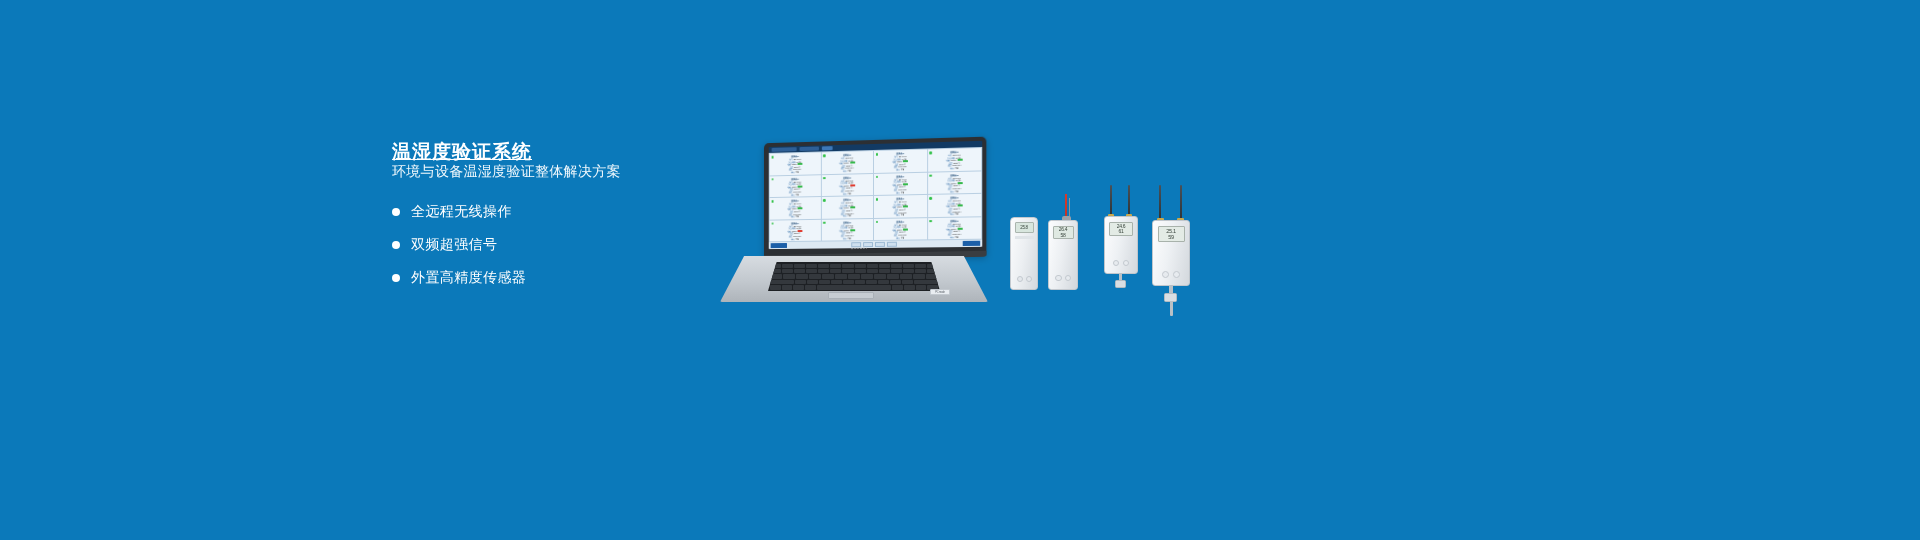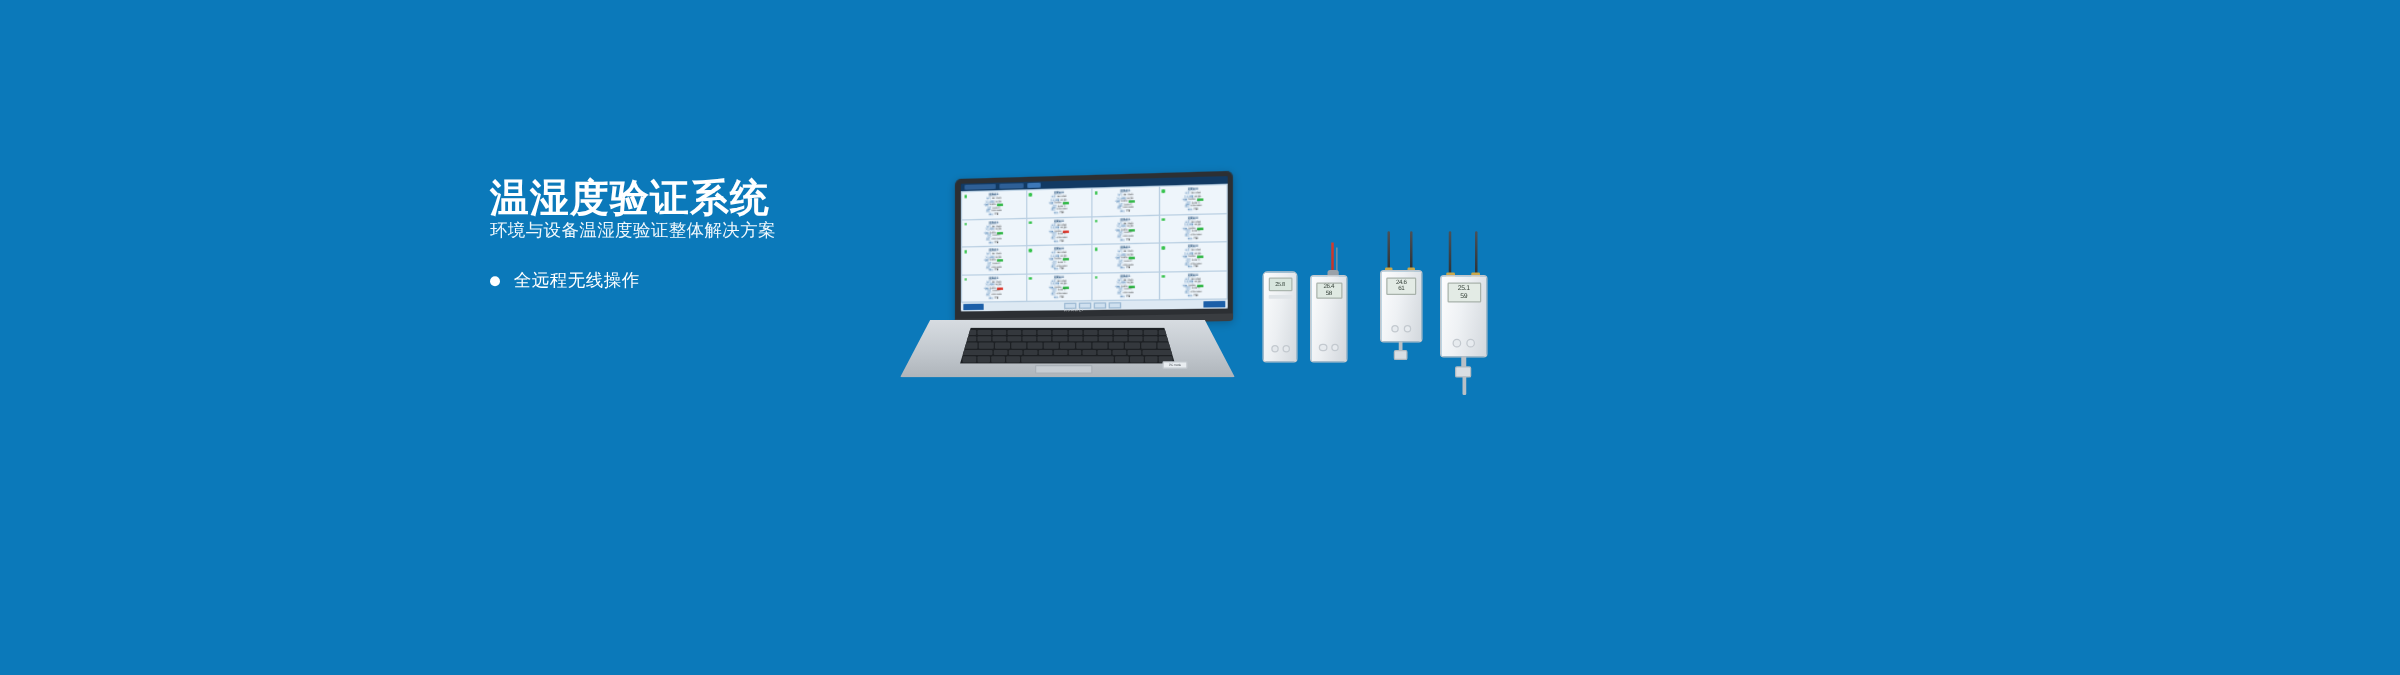--- a/index.html
+++ b/index.html
@@ -7,22 +7,22 @@
   body {
     background:#0b79ba;
     font-family:"Liberation Sans","DejaVu Sans",sans-serif;
     position:relative;
   }
   .banner { position:absolute; inset:0; background:#0b79ba; }
 
   
   .copy { position:absolute; left:392px; top:142px; width:330px; color:#fff; }
   .title {
-    font-size:31px; font-weight:bold; letter-spacing:1px;
-    line-height:1.1; color:#ffffff; white-space:nowrap;
+    font-size:19px; font-weight:bold; letter-spacing:1px;
+    line-height:1.1; color:#ffffff; white-space:nowrap;text-decoration:underline;
   }
   .subtitle {
     font-size:14px; font-weight:normal;
     letter-spacing:.3px; color:#f2f9fd; white-space:nowrap;
   }
   .bullets { margin-top:22px; list-style:none; }
   .bullets li {
     display:flex; align-items:center; gap:11px;
     font-size:14px; color:#ffffff; margin-bottom:15px; letter-spacing:.4px;text-align:center;
   }
@@ -198,20 +198,28 @@
 
 <div class="banner">
 
   <div class="copy">
     <div class="title">温湿度验证系统</div>
     <div class="subtitle">环境与设备温湿度验证整体解决方案</div>
     <ul class="bullets">
       <li>
         <span class="dot"></span>
         <span>全远程无线操作</span>
+      </li>
+      <li>
+        <span class="dot"></span>
+        <span>双频超强信号</span>
+      </li>
+      <li>
+        <span class="dot"></span>
+        <span>外置高精度传感器</span>
       </li>
     </ul>
   </div>
 
   <div class="laptop">
     <div class="lid">
       <div class="screen">
         <div class="s-topbar">
           <span class="s-tab w1"></span>
           <span class="s-tab w2"></span>

